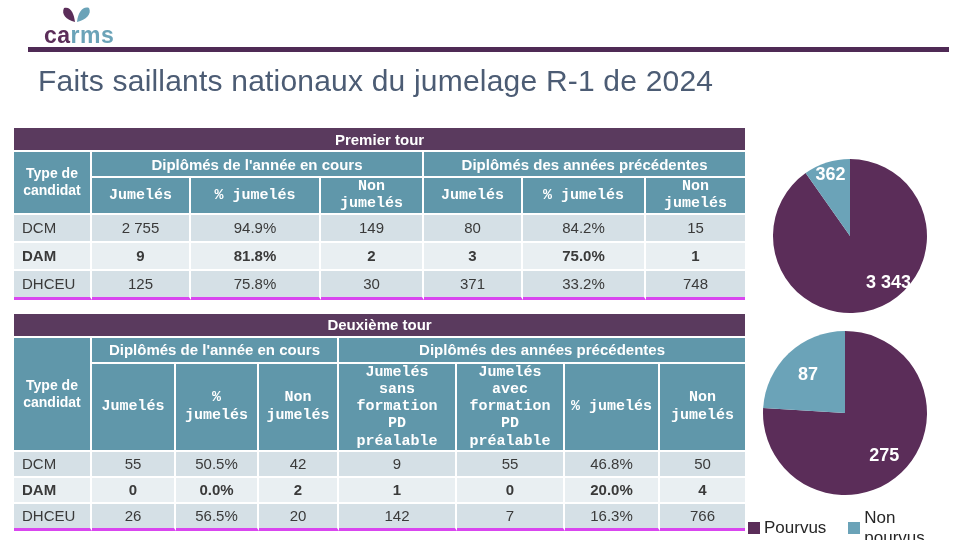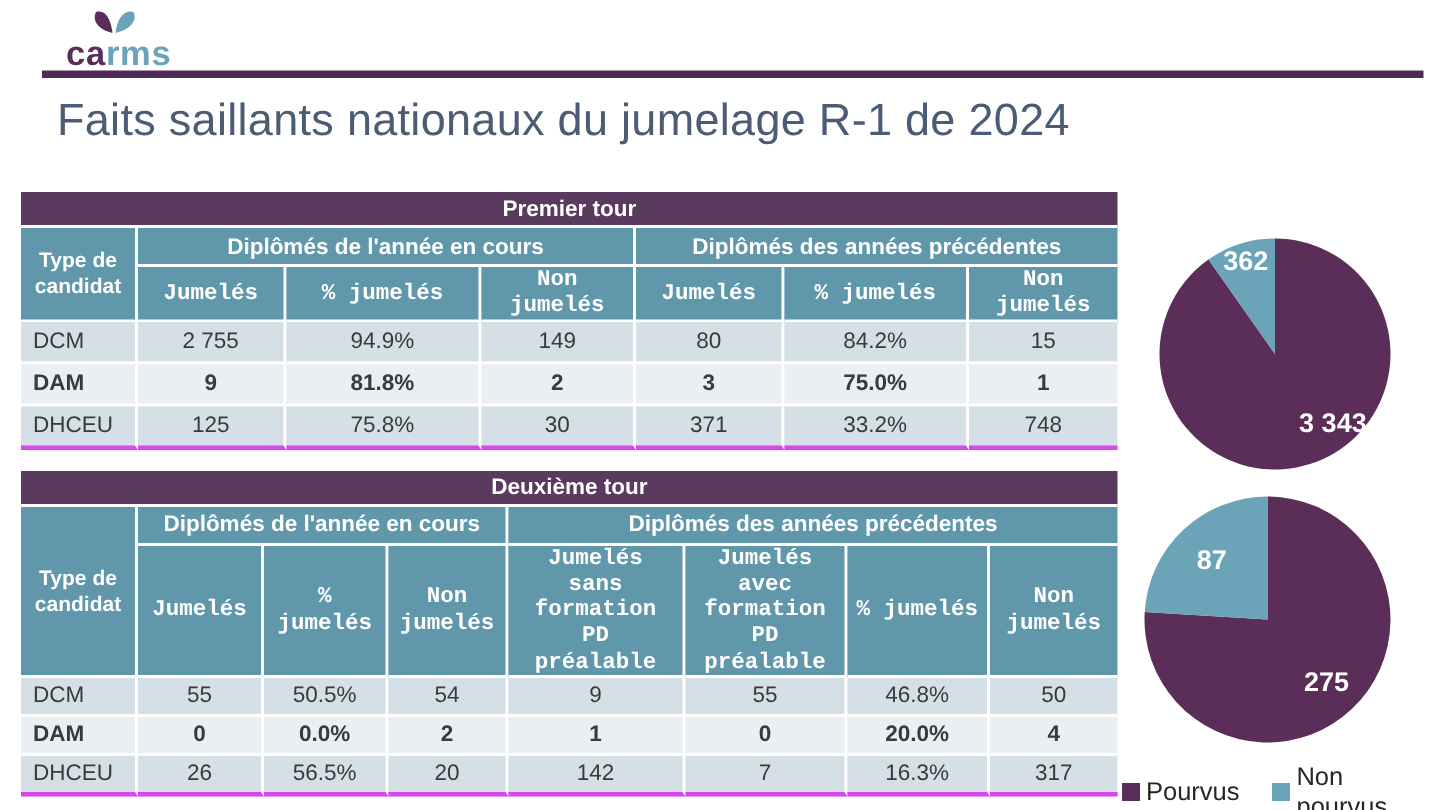--- a/index.html
+++ b/index.html
@@ -154,21 +154,21 @@
           <th class="colh">Jumelés avec formation PD préalable</th>
           <th class="colh">% jumelés</th>
           <th class="colh">Non jumelés</th>
         </tr>
       </thead>
       <tbody>
           <tr class="odd">
             <td class="rowlabel">DCM</td>
             <td>55</td>
             <td>50.5%</td>
-            <td>54</td>
+            <td>42</td>
             <td>9</td>
             <td>55</td>
             <td>46.8%</td>
             <td>50</td>
           </tr>
           <tr class="even">
             <td class="rowlabel">DAM</td>
             <td>0</td>
             <td>0.0%</td>
             <td>2</td>
@@ -178,21 +178,21 @@
             <td>4</td>
           </tr>
           <tr class="odd">
             <td class="rowlabel">DHCEU</td>
             <td>26</td>
             <td>56.5%</td>
             <td>20</td>
             <td>142</td>
             <td>7</td>
             <td>16.3%</td>
-            <td>317</td>
+            <td>766</td>
           </tr>
         </tbody>
     </table>
   </div>
 
   <svg id="pie1" width="156" height="156" viewBox="0 0 156 156">
       <path d="M78,78 L78.00,1.00 A77,77 0 1 1 33.64,15.06 Z" fill="#5b2d59"></path>
       <text x="116.6" y="130.0" text-anchor="middle" class="pie-label">3 343</text>
       <path d="M78,78 L33.64,15.06 A77,77 0 0 1 78.00,1.00 Z" fill="#6ba3b8"></path>
       <text x="58.5" y="22.3" text-anchor="middle" class="pie-label">362</text>

